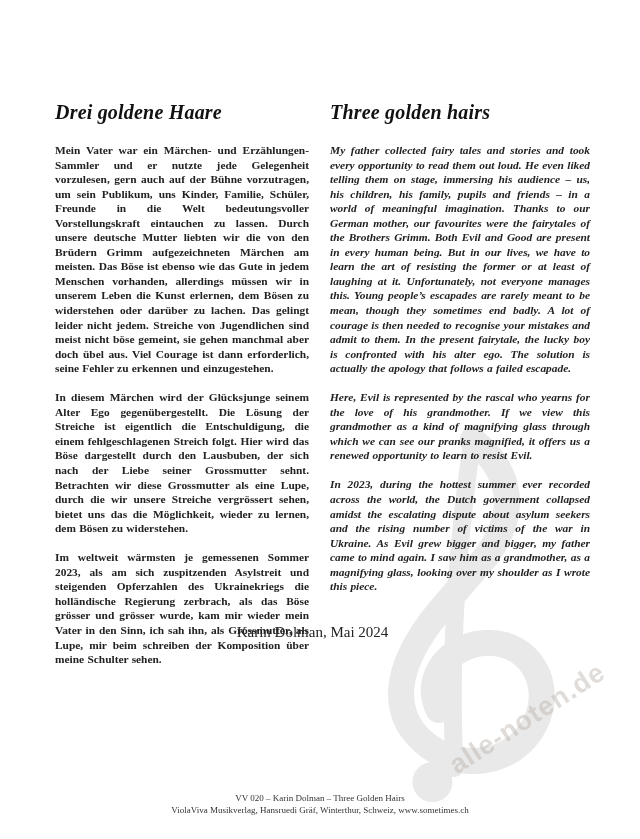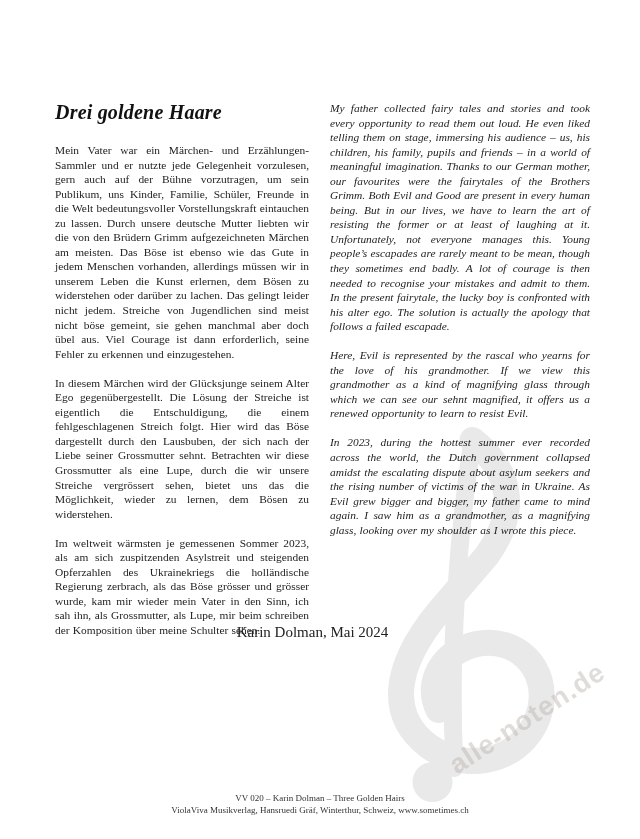--- a/index.html
+++ b/index.html
@@ -45,20 +45,21 @@
     color: #111;
     font-style: italic;
   }
   .col p {
     font-size: 11.4px;
     line-height: 14.55px;
     text-align: justify;
     margin: 0 0 14.5px 0;
     word-spacing: 0.04em;
     color: #222;
+    font-weight: bold;
   }
 
   .signature {
     position: absolute;
     left: 0; right: 15px;
     top: 624px;
     text-align: center;
     font-size: 15px;
     color: #222;
   }
@@ -90,22 +91,23 @@
   <div class="content">
 
     <section class="col col-left">
       <h1>Drei goldene Haare</h1>
       <p>Mein Vater war ein Märchen- und Erzählungen-Sammler und er nutzte jede Gelegenheit vorzulesen, gern auch auf der Bühne vorzutragen, um sein Publikum, uns Kinder, Familie, Schüler, Freunde in die Welt bedeutungsvoller Vorstellungskraft eintauchen zu lassen. Durch unsere deutsche Mutter liebten wir die von den Brüdern Grimm aufgezeichneten Märchen am meisten. Das Böse ist ebenso wie das Gute in jedem Menschen vorhanden, allerdings müssen wir in unserem Leben die Kunst erlernen, dem Bösen zu widerstehen oder darüber zu lachen. Das gelingt leider nicht jedem. Streiche von Jugendlichen sind meist nicht böse gemeint, sie gehen manchmal aber doch übel aus. Viel Courage ist dann erforderlich, seine Fehler zu erkennen und einzugestehen.</p>
       <p>In diesem Märchen wird der Glücksjunge seinem Alter Ego gegenübergestellt. Die Lösung der Streiche ist eigentlich die Entschuldigung, die einem fehlgeschlagenen Streich folgt. Hier wird das Böse dargestellt durch den Lausbuben, der sich nach der Liebe seiner Grossmutter sehnt. Betrachten wir diese Grossmutter als eine Lupe, durch die wir unsere Streiche vergrössert sehen, bietet uns das die Möglichkeit, wieder zu lernen, dem Bösen zu widerstehen.</p>
       <p>Im weltweit wärmsten je gemessenen Sommer 2023, als am sich zuspitzenden Asylstreit und steigenden Opferzahlen des Ukrainekriegs die holländische Regierung zerbrach, als das Böse grösser und grösser wurde, kam mir wieder mein Vater in den Sinn, ich sah ihn, als Grossmutter, als Lupe, mir beim schreiben der Komposition über meine Schulter sehen.</p>
     </section>
 
     <section class="col col-right">
+      <h1>Three golden hairs</h1>
       <p>My father collected fairy tales and stories and took every opportunity to read them out loud. He even liked telling them on stage, immersing his audience – us, his children, his family, pupils and friends – in a world of meaningful imagination. Thanks to our German mother, our favourites were the fairytales of the Brothers Grimm. Both Evil and Good are present in every human being. But in our lives, we have to learn the art of resisting the former or at least of laughing at it. Unfortunately, not everyone manages this. Young people’s escapades are rarely meant to be mean, though they sometimes end badly. A lot of courage is then needed to recognise your mistakes and admit to them. In the present fairytale, the lucky boy is confronted with his alter ego. The solution is actually the apology that follows a failed escapade.</p>
-      <p>Here, Evil is represented by the rascal who yearns for the love of his grandmother. If we view this grandmother as a kind of magnifying glass through which we can see our sehnt magnified, it offers us a renewed opportunity to learn to resist Evil.</p>
+      <p>Here, Evil is represented by the rascal who yearns for the love of his grandmother. If we view this grandmother as a kind of magnifying glass through which we can see our pranks magnified, it offers us a renewed opportunity to learn to resist Evil.</p>
       <p>In 2023, during the hottest summer ever recorded across the world, the Dutch government collapsed amidst the escalating dispute about asylum seekers and the rising number of victims of the war in Ukraine. As Evil grew bigger and bigger, my father came to mind again. I saw him as a grandmother, as a magnifying glass, looking over my shoulder as I wrote this piece.</p>
     </section>
 
     <div class="signature">Karin Dolman, Mai 2024</div>
 
     <div class="footer">
       <div>VV 020 – Karin Dolman – Three Golden Hairs</div>
       <div>ViolaViva Musikverlag, Hansruedi Gräf, Winterthur, Schweiz, www.sometimes.ch</div>
     </div>
 

